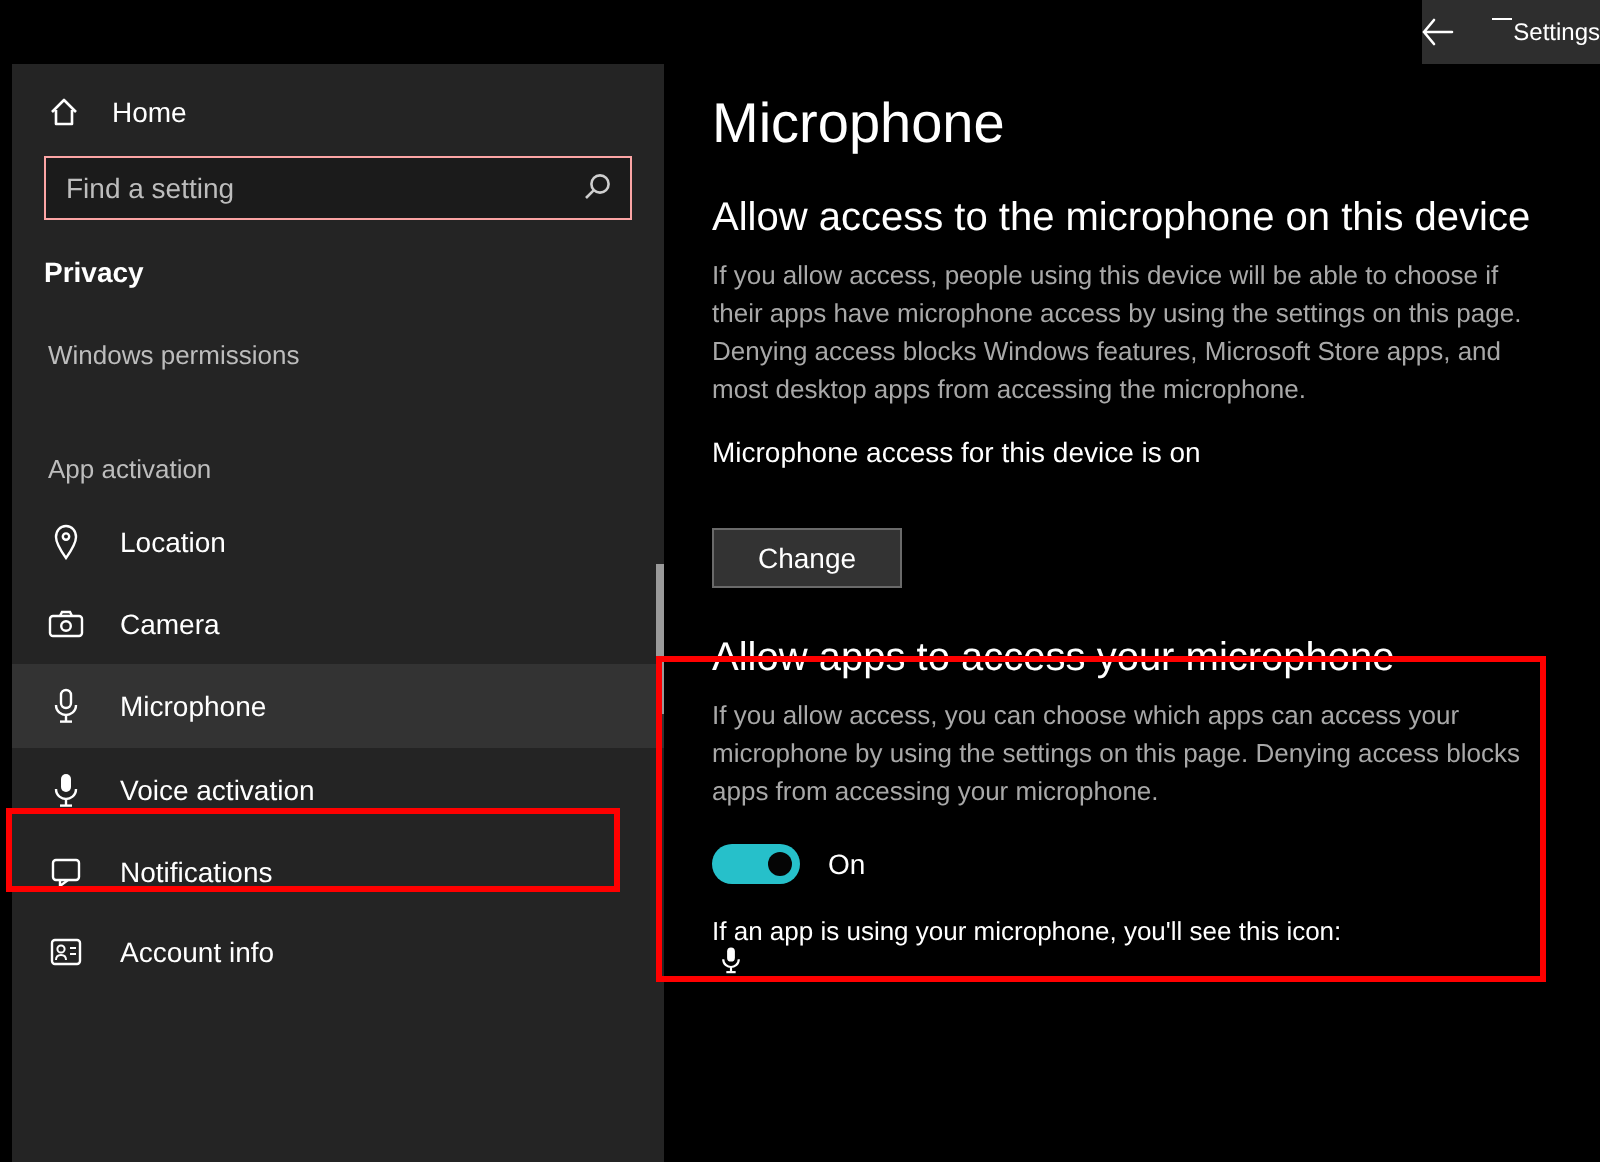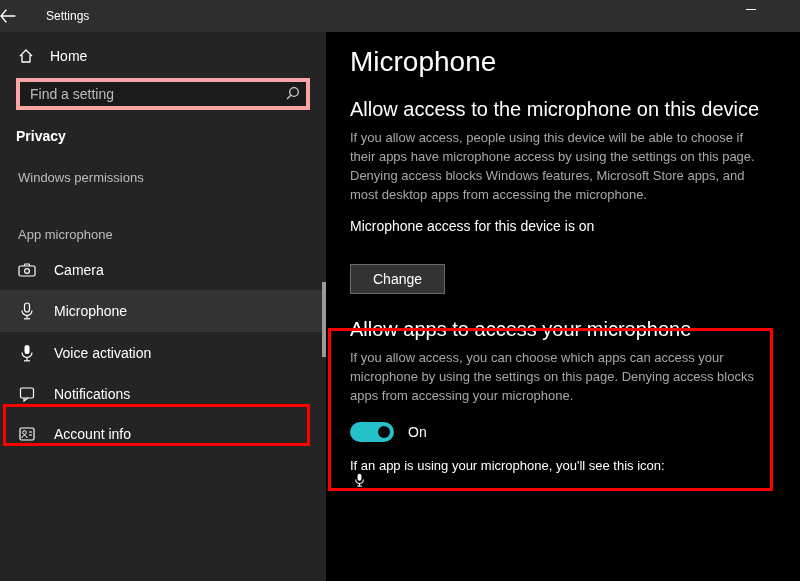--- a/index.html
+++ b/index.html
@@ -1,30 +1,30 @@
 <!DOCTYPE html>
 <html><head>
 <meta charset="utf-8">
 <style>
   * { box-sizing: border-box; margin: 0; padding: 0; }
   html, body { width: 800px; height: 581px; overflow: hidden; font-family: "Segoe UI", Arial, sans-serif; background: #000; }
-  .window { width: 800px; height: 581px; display: flex; flex-direction: column; position: relative; }
+  .window { width: 800px; height: 581px; display: flex; flex-direction: column; position: relative; align-items: flex-end; }
   .titlebar { height: 32px; background: rgba(255,255,255,0.18); display: flex; align-items: center; color: #fff; font-size: 12px; position: relative; }
   .titlebar .back { width: 40px; text-align: center; }
   .titlebar .title { padding-left: 6px; }
   .titlebar .min { position: absolute; right: 44px; top: 9px; width: 10px; height: 1px; background: #fff; }
 
   .body { flex: 1; display: flex; min-height: 0; }
 
   
   .sidebar { width: 326px; background: rgba(255,255,255,0.14); display: flex; flex-direction: column; position: relative; }
   .sidepad { padding: 10px 16px 0 16px; }
   .home-row { display: flex; align-items: center; color: #fff; font-size: 14px; gap: 16px; padding: 6px 0 14px 2px; }
   .search-wrap { position: relative; margin-bottom: 14px; }
-  .search { width: 100%; height: 32px; background: rgba(0,0,0,0.25); border: 4px solid #fca5a5; color: #cfcfcf; font-size: 14px; padding: 0 34px 0 10px; }
+  .search { width: 100%; height: 32px; background: rgba(0,0,0,0.25); border: 1px solid #fca5a5; color: #cfcfcf; font-size: 14px; padding: 0 34px 0 10px; }
   .search::placeholder { color: #bdbdbd; }
   .search-ico { position: absolute; right: 10px; top: 8px; color: #cfcfcf; font-size: 14px; transform: scaleX(-1); }
   .cat { color: #fff; font-size: 14px; font-weight: 600; padding: 4px 0 6px 0; }
   .group { color: #bdbdbd; font-size: 13px; padding: 20px 0 8px 18px; }
   .nav { list-style: none; position: relative; }
   .nav li { display: flex; align-items: center; gap: 18px; padding: 12px 0 12px 18px; color: #fff; font-size: 14px; cursor: pointer; }
   .nav li .ico { width: 18px; display: inline-flex; justify-content: center; color: #fff; }
   .nav li.active { background: rgba(255,255,255,0.07); }
   .scroll-thumb { position: absolute; right: 0; top: 250px; width: 4px; height: 75px; background: #9a9a9a; }
 
@@ -84,23 +84,32 @@
             <svg width="14" height="14" viewBox="0 0 14 14">
                 <circle cx="6" cy="6" r="4.3" stroke="#cfcfcf" stroke-width="1.3" fill="none"></circle>
                 <line x1="9.2" y1="9.2" x2="13" y2="13" stroke="#cfcfcf" stroke-width="1.3"></line>
               </svg>
           </span>
         </div>
         <div class="cat">Privacy</div>
       </div>
 
       <div class="group">Windows permissions</div>
-      <div class="group" style="padding-top:34px;">App microphone</div>
+      <div class="group" style="padding-top:34px;">App activation</div>
 
       <ul class="nav">
+        <li>
+          <span class="ico">
+            <svg width="16" height="18" viewBox="0 0 16 18">
+                <path d="M8 1 C11 1 13 3.5 13 6.5 C13 10 8 17 8 17 C8 17 3 10 3 6.5 C3 3.5 5 1 8 1 Z" stroke="#fff" stroke-width="1.2" fill="none"></path>
+                <circle cx="8" cy="6.3" r="1.6" stroke="#fff" stroke-width="1.2" fill="none"></circle>
+              </svg>
+          </span>
+          <span>Location</span>
+        </li>
         <li>
           <span class="ico">
             <svg width="18" height="14" viewBox="0 0 18 14">
                 <rect x="1" y="3" width="16" height="10" rx="1.5" stroke="#fff" stroke-width="1.2" fill="none"></rect>
                 <path d="M6 3 L7 1 H11 L12 3" stroke="#fff" stroke-width="1.2" fill="none"></path>
                 <circle cx="9" cy="8" r="2.4" stroke="#fff" stroke-width="1.2" fill="none"></circle>
               </svg>
           </span>
           <span>Camera</span>
         </li>

